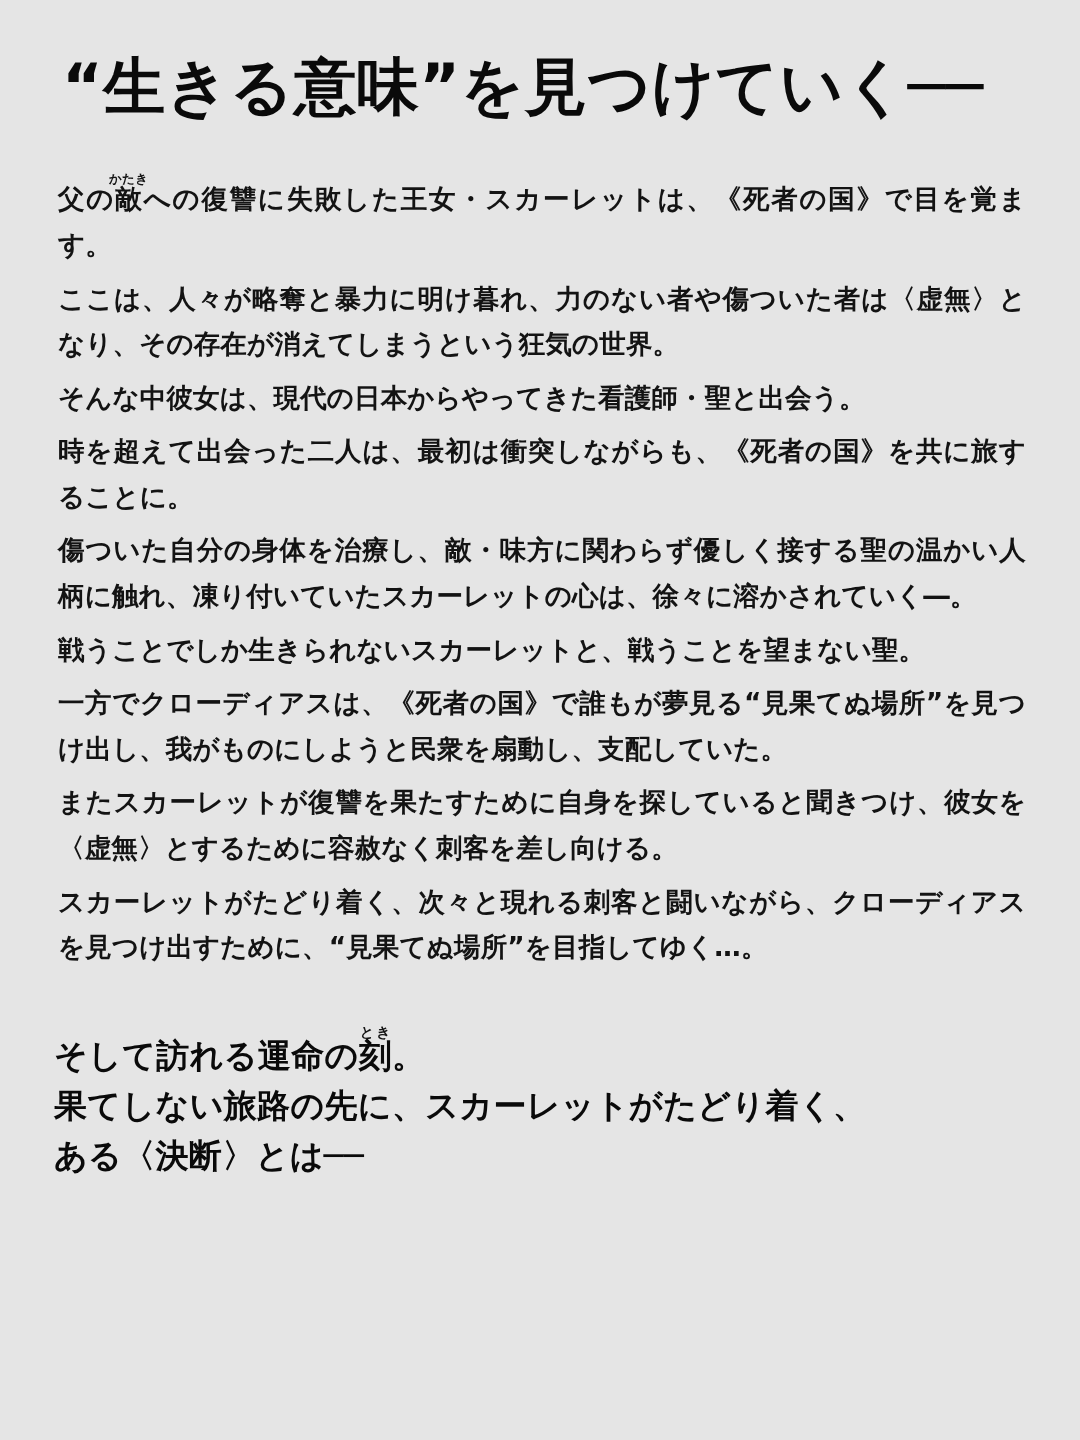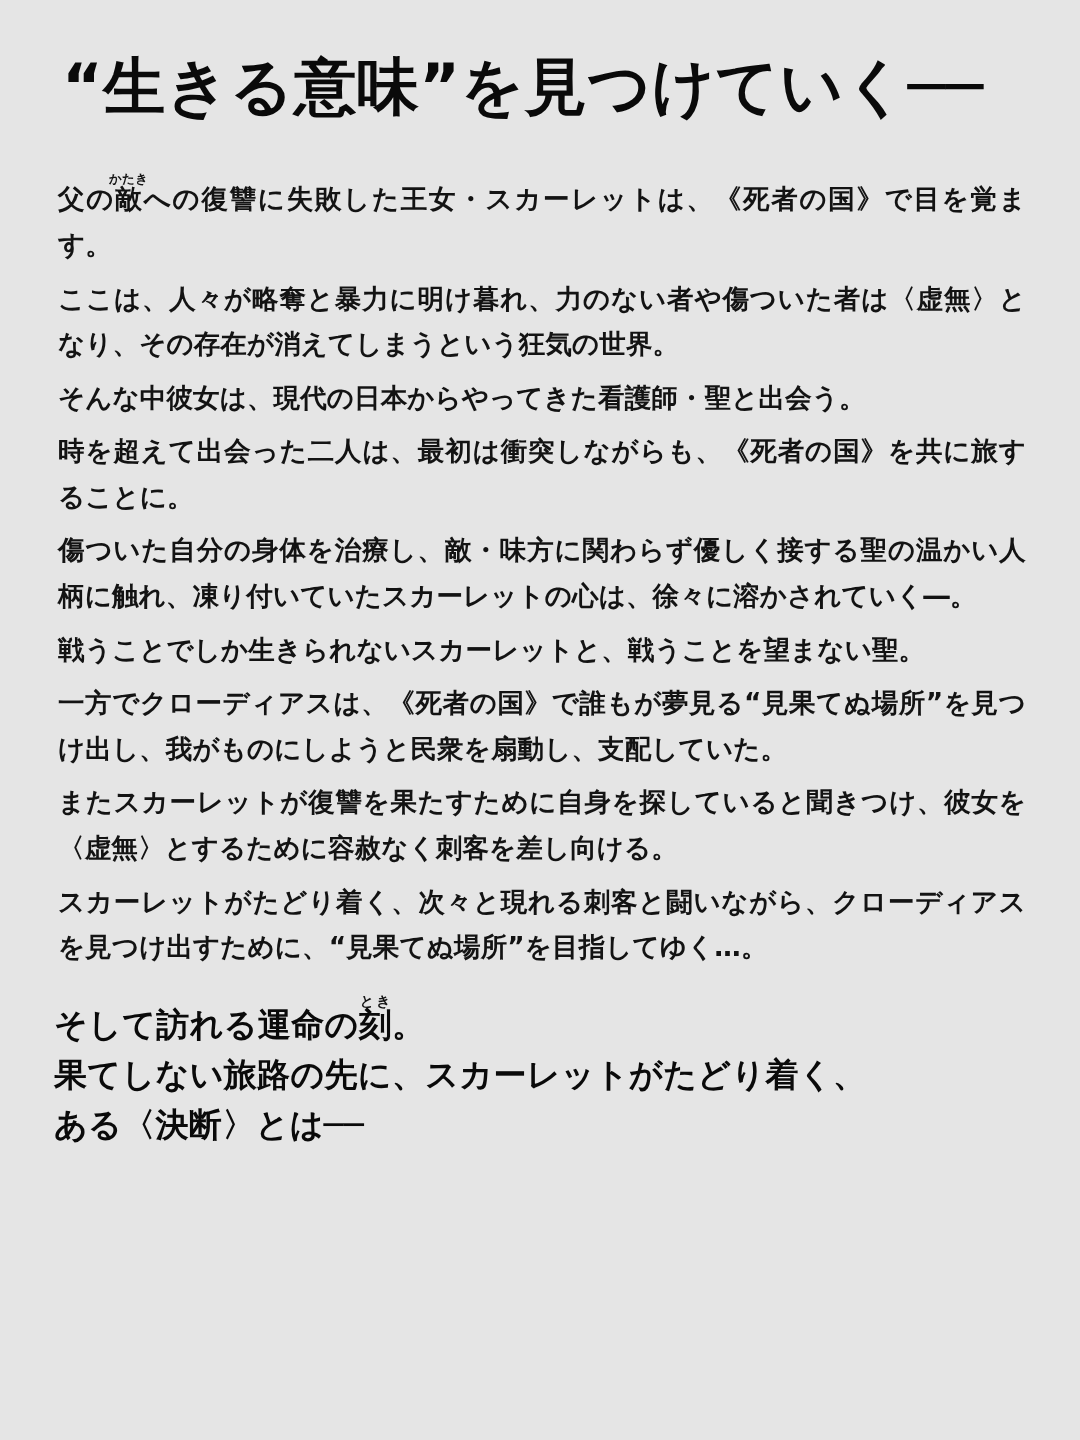--- a/index.html
+++ b/index.html
@@ -58,21 +58,21 @@
   }
   rt {
     font-size: 12.5px;
     font-weight: 700;
     line-height: 1;
     letter-spacing: 0.02em;
     color: #131313;
   }
 
   .closing {
-    margin-top: 24px;
+    margin-top: 55px;
     padding-left: 10px;
   }
   .closing .line {
     font-family: "DejaVu Sans", "Liberation Sans", sans-serif;
     font-weight: 700;
     font-size: 33px;
     line-height: 1.52;
     letter-spacing: 0.01em;
     color: #0a0a0a;
     white-space: nowrap;

